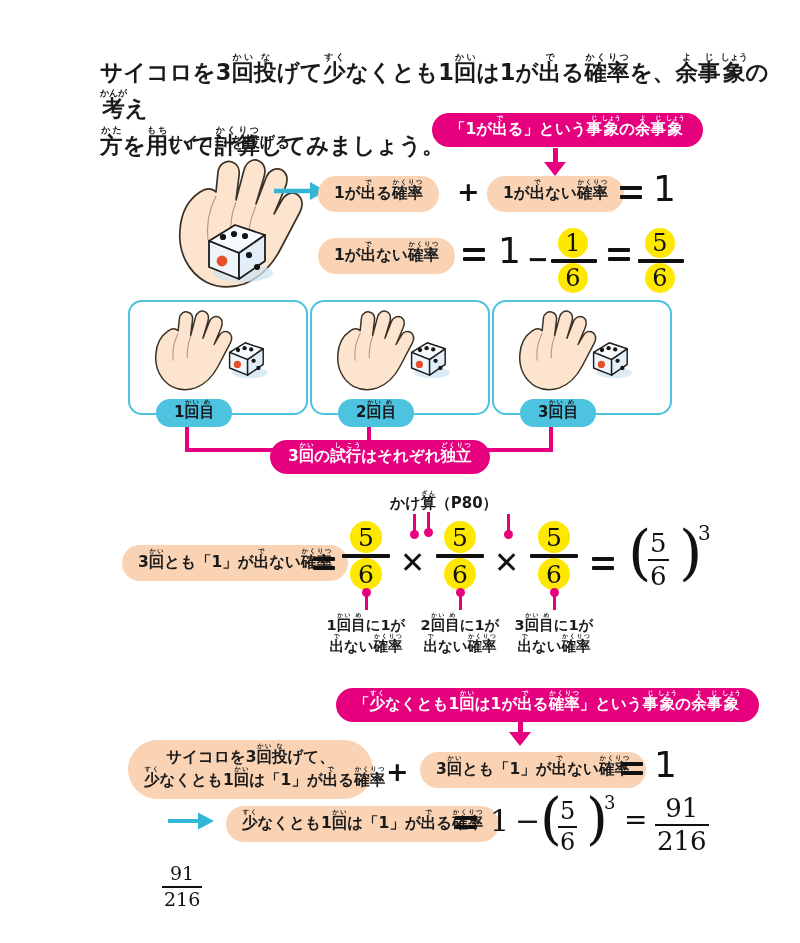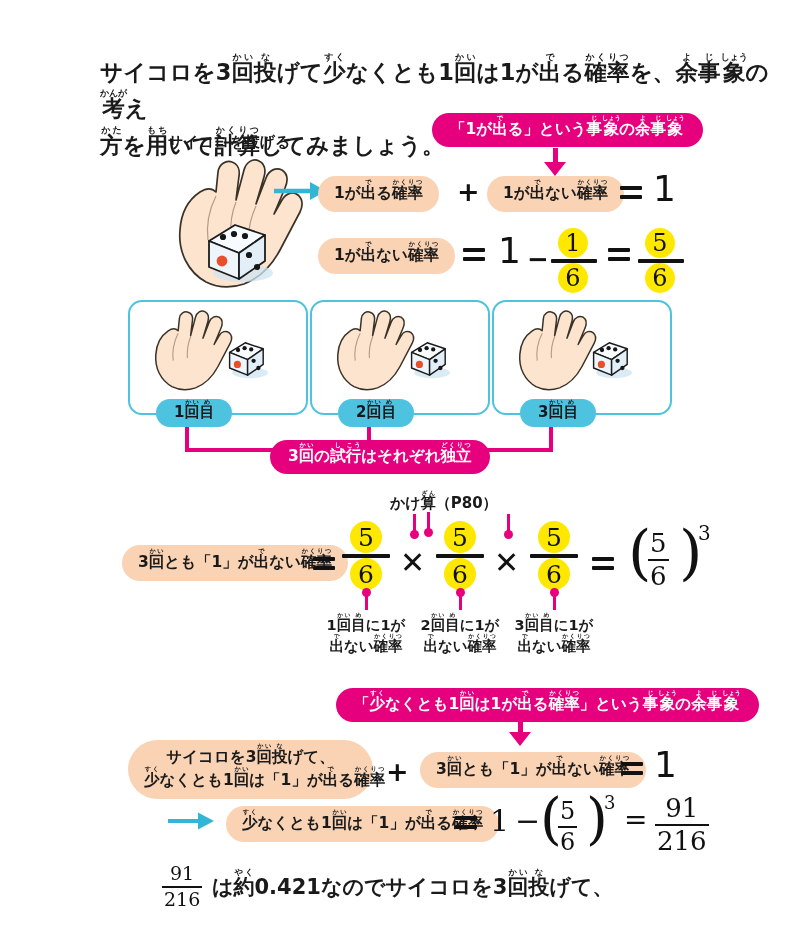--- a/index.html
+++ b/index.html
@@ -464,17 +464,14 @@
     <span class="num">91</span>
     <span class="rule"></span>
     <span class="den">216</span>
   </div>
 
   <div class="frac" style="left:162px; top:864px; font-size:19px;">
     <span class="num">91</span>
     <span class="rule"></span>
     <span class="den">216</span>
   </div>
-  <div style="position:absolute; left:212px; top:868px; font-size:21px; font-weight:700; line-height:1.0; white-space:nowrap;">
-    は<ruby>約<rt>やく</rt></ruby>0.421なのでサイコロを3<ruby>回<rt>かい</rt></ruby><ruby>投<rt>な</rt></ruby>げて、
-  </div>
 
 </div>
 
 </body></html>

